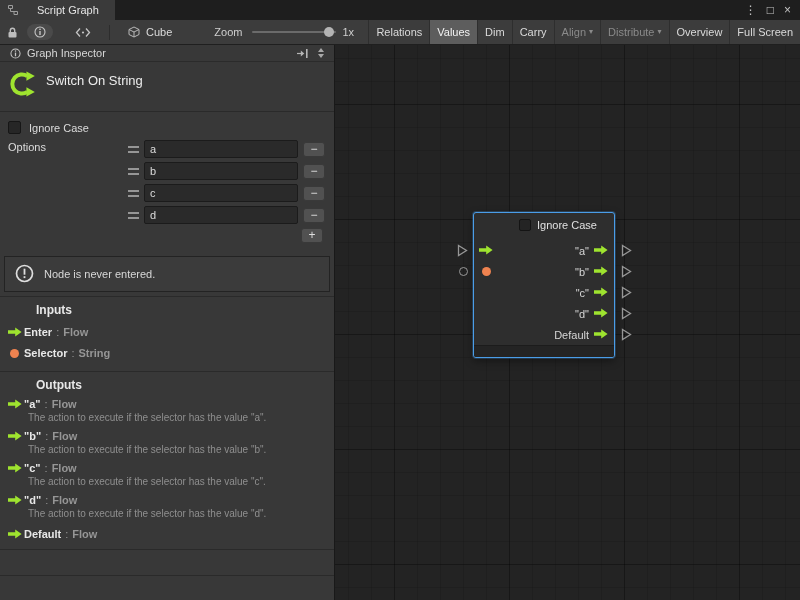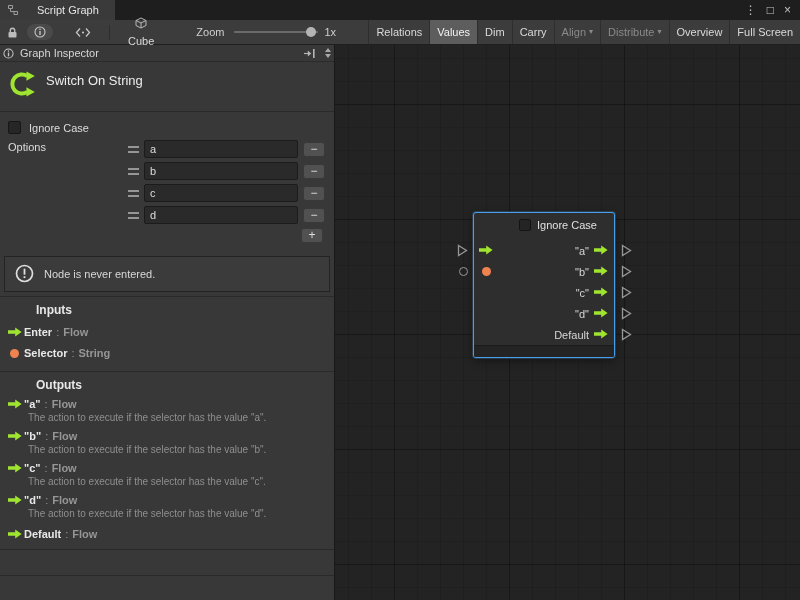--- a/index.html
+++ b/index.html
@@ -12,35 +12,35 @@
   .tab { display:flex; align-items:center; gap:18px; padding:0 16px 0 7px; background:#3a3a3a; color:#e4e4e4; font-size:11px; }
   .win-controls { margin-left:auto; display:flex; align-items:center; gap:10px; padding:0 9px; color:#c2c2c2; font-size:12px; }
 
   
   .toolbar { position:absolute; top:20px; left:0; right:0; height:25px; background:#3c3c3c; border-bottom:1px solid #1f1f1f; display:flex; align-items:center; color:#d8d8d8; font-size:11px; }
   .tb-icon { display:flex; align-items:center; justify-content:center; }
   .tb-lock { margin-left:7px; }
   .tb-info-btn { margin-left:9px; width:26px; height:16px; background:#4a4a4a; border-radius:8px; display:flex; align-items:center; justify-content:center; }
   .tb-code { margin-left:22px; }
   .tb-sep { width:1px; height:15px; background:#2d2d2d; margin-left:18px; }
-  .tb-target { display:flex; align-items:center; gap:6px; margin-left:18px; color:#dcdcdc;flex-direction:column; }
+  .tb-target { display:flex; align-items:center; gap:6px; margin-left:18px; color:#dcdcdc; }
   .tb-zoom-label { margin-left:42px; color:#cfcfcf; }
   .tb-slider { position:relative; width:84px; height:12px; margin-left:10px; }
   .tb-slider .track { position:absolute; top:5px; left:0; right:0; height:2px; background:#6b6b6b; border-radius:1px; }
   .tb-slider .knob { position:absolute; top:1px; left:72px; width:10px; height:10px; border-radius:50%; background:#b4b4b4; }
   .tb-zoom-value { margin-left:6px; color:#cfcfcf; }
   .tb-buttons { margin-left:auto; display:flex; height:100%; }
   .tb-btn { display:flex; align-items:center; gap:3px; padding:0 7px; border-left:1px solid #2e2e2e; color:#dadada; }
   .tb-btn.selected { background:#5d5d5d; color:#f2f2f2; }
   .tb-btn.disabled { color:#8a8a8a; }
   .dd-arrow { font-size:8px; line-height:1; }
 
   
   .inspector { position:absolute; top:45px; left:0; width:335px; bottom:0; background:#383838; border-right:1px solid #191919; overflow:hidden; }
-  .insp-header { position:absolute; top:0; left:0; right:0; height:17px; display:flex; align-items:center; gap:6px; padding:0 3px; border-bottom:1px solid #2b2b2b; color:#d6d6d6; }
+  .insp-header { position:absolute; top:0; left:0; right:0; height:17px; display:flex; align-items:center; gap:6px; padding:0 10px; border-bottom:1px solid #2b2b2b; color:#d6d6d6; }
   .insp-header-right { margin-left:auto; display:flex; align-items:center; }
   .updown { display:flex; flex-direction:column; gap:2px; margin-left:9px; }
   .tri-up { width:0; height:0; border-left:3px solid transparent; border-right:3px solid transparent; border-bottom:4px solid #a8a8a8; }
   .tri-down { width:0; height:0; border-left:3px solid transparent; border-right:3px solid transparent; border-top:4px solid #a8a8a8; }
   .insp-title { position:absolute; top:17px; left:0; right:0; height:50px; border-bottom:1px solid #2a2a2a; }
   .insp-title .big-icon { position:absolute; left:8px; top:8px; }
   .insp-title .title-text { position:absolute; left:46px; top:11px; font-size:13px; color:#ececec;text-align:right; }
   .checkbox { width:13px; height:13px; background:#262626; border:1px solid #161616; border-radius:2px; }
   .insp-ignore { position:absolute; top:76px; left:8px; display:flex; align-items:center; gap:8px; color:#dcdcdc; }
   .insp-options-label { position:absolute; top:96px; left:8px; color:#dcdcdc; }

